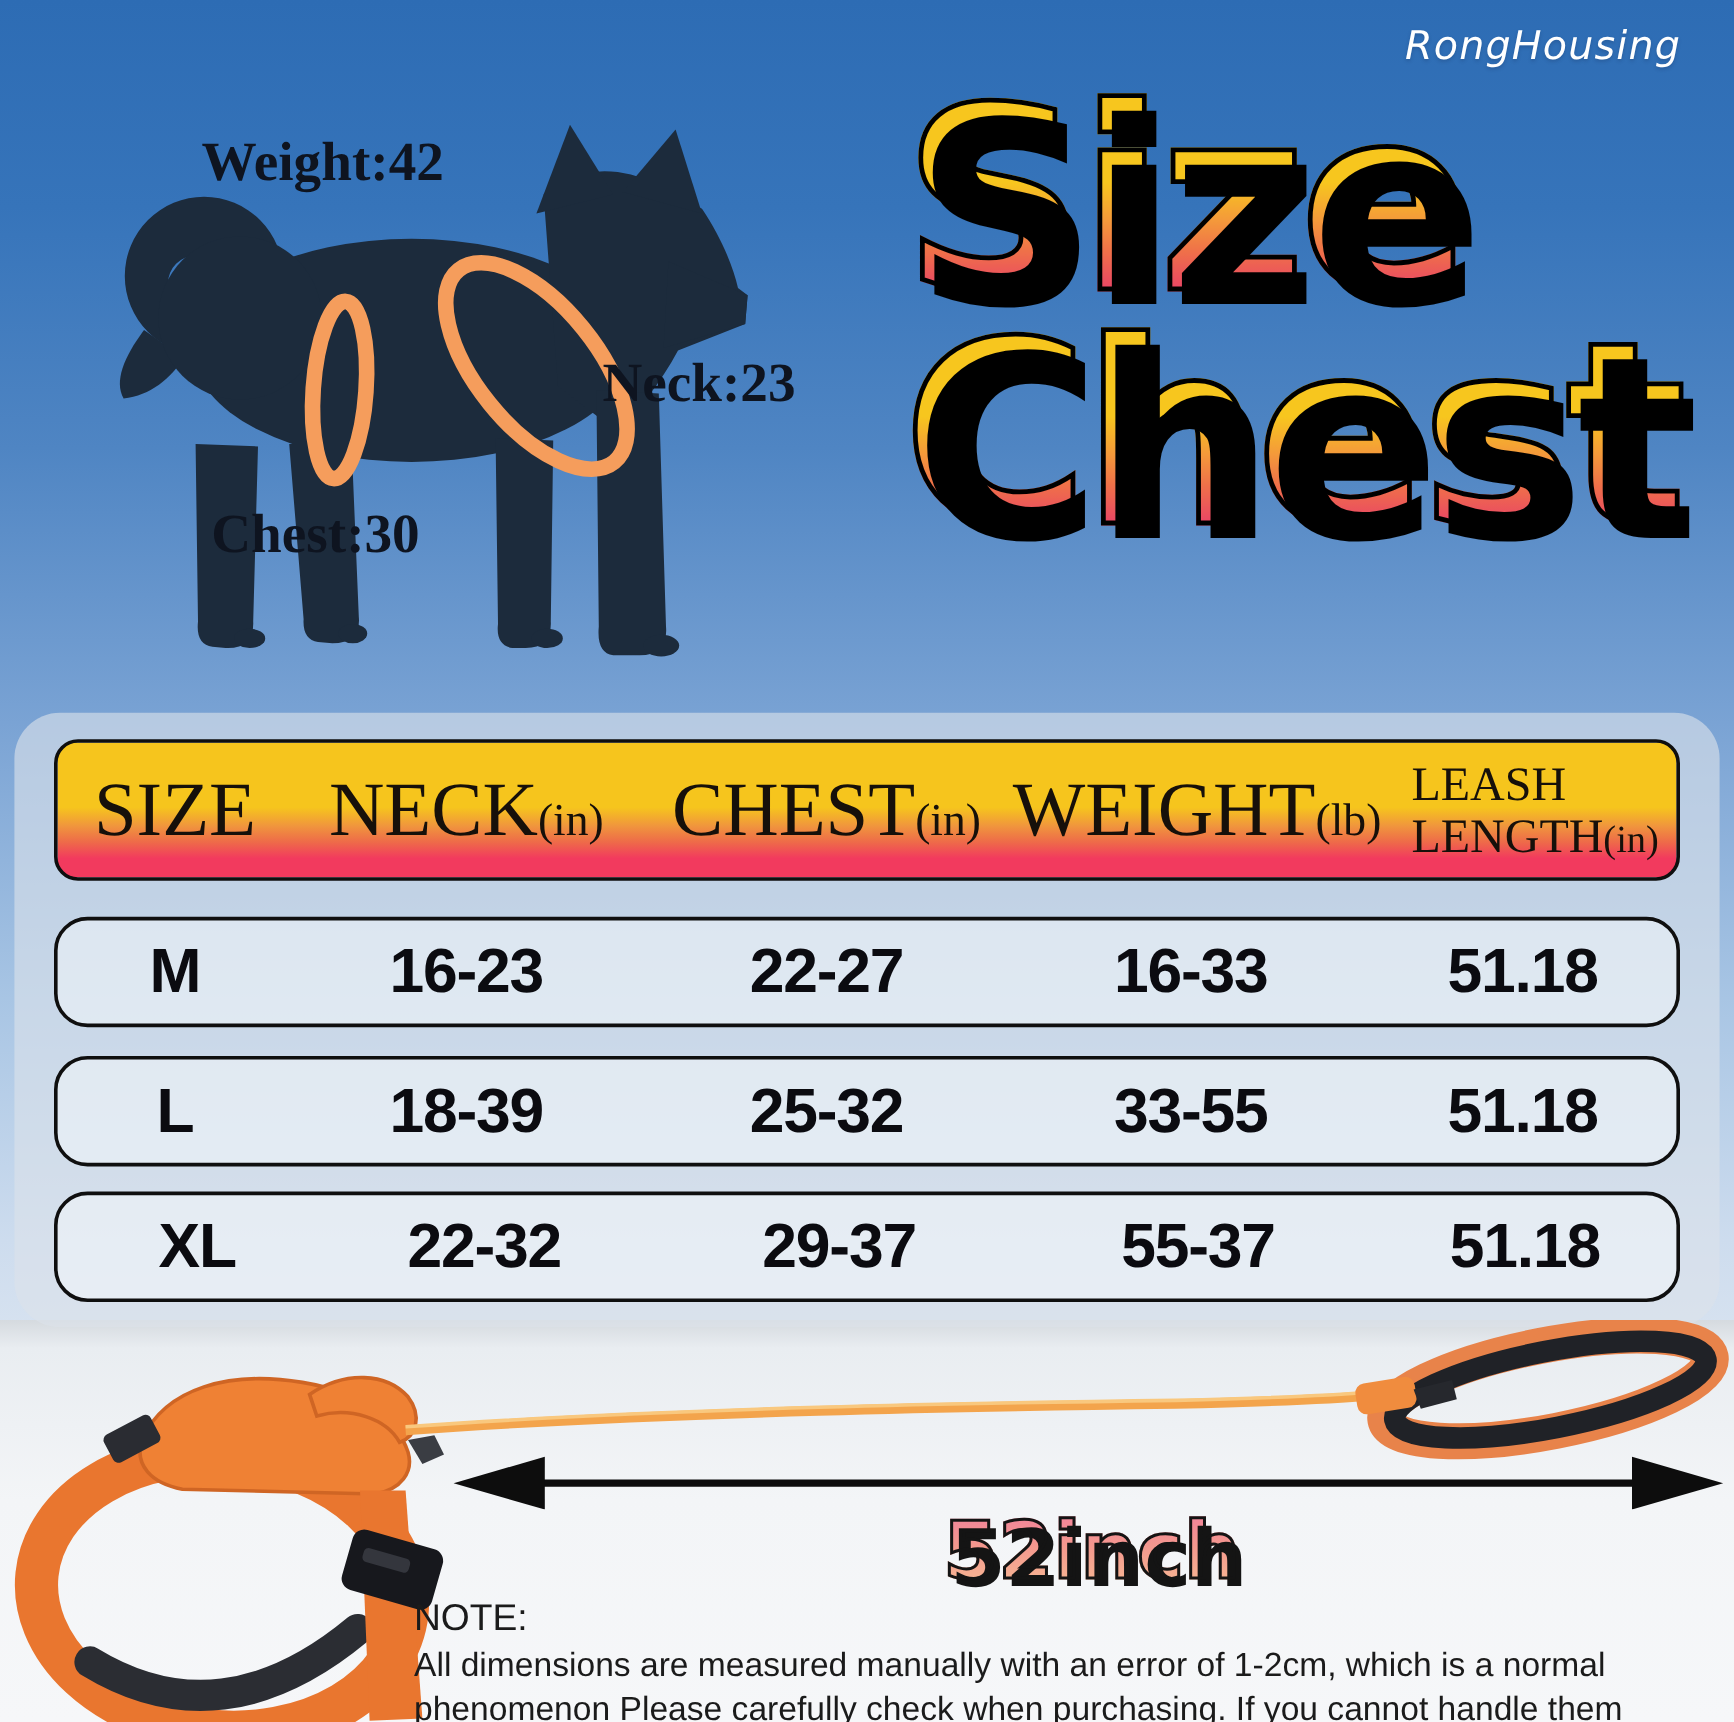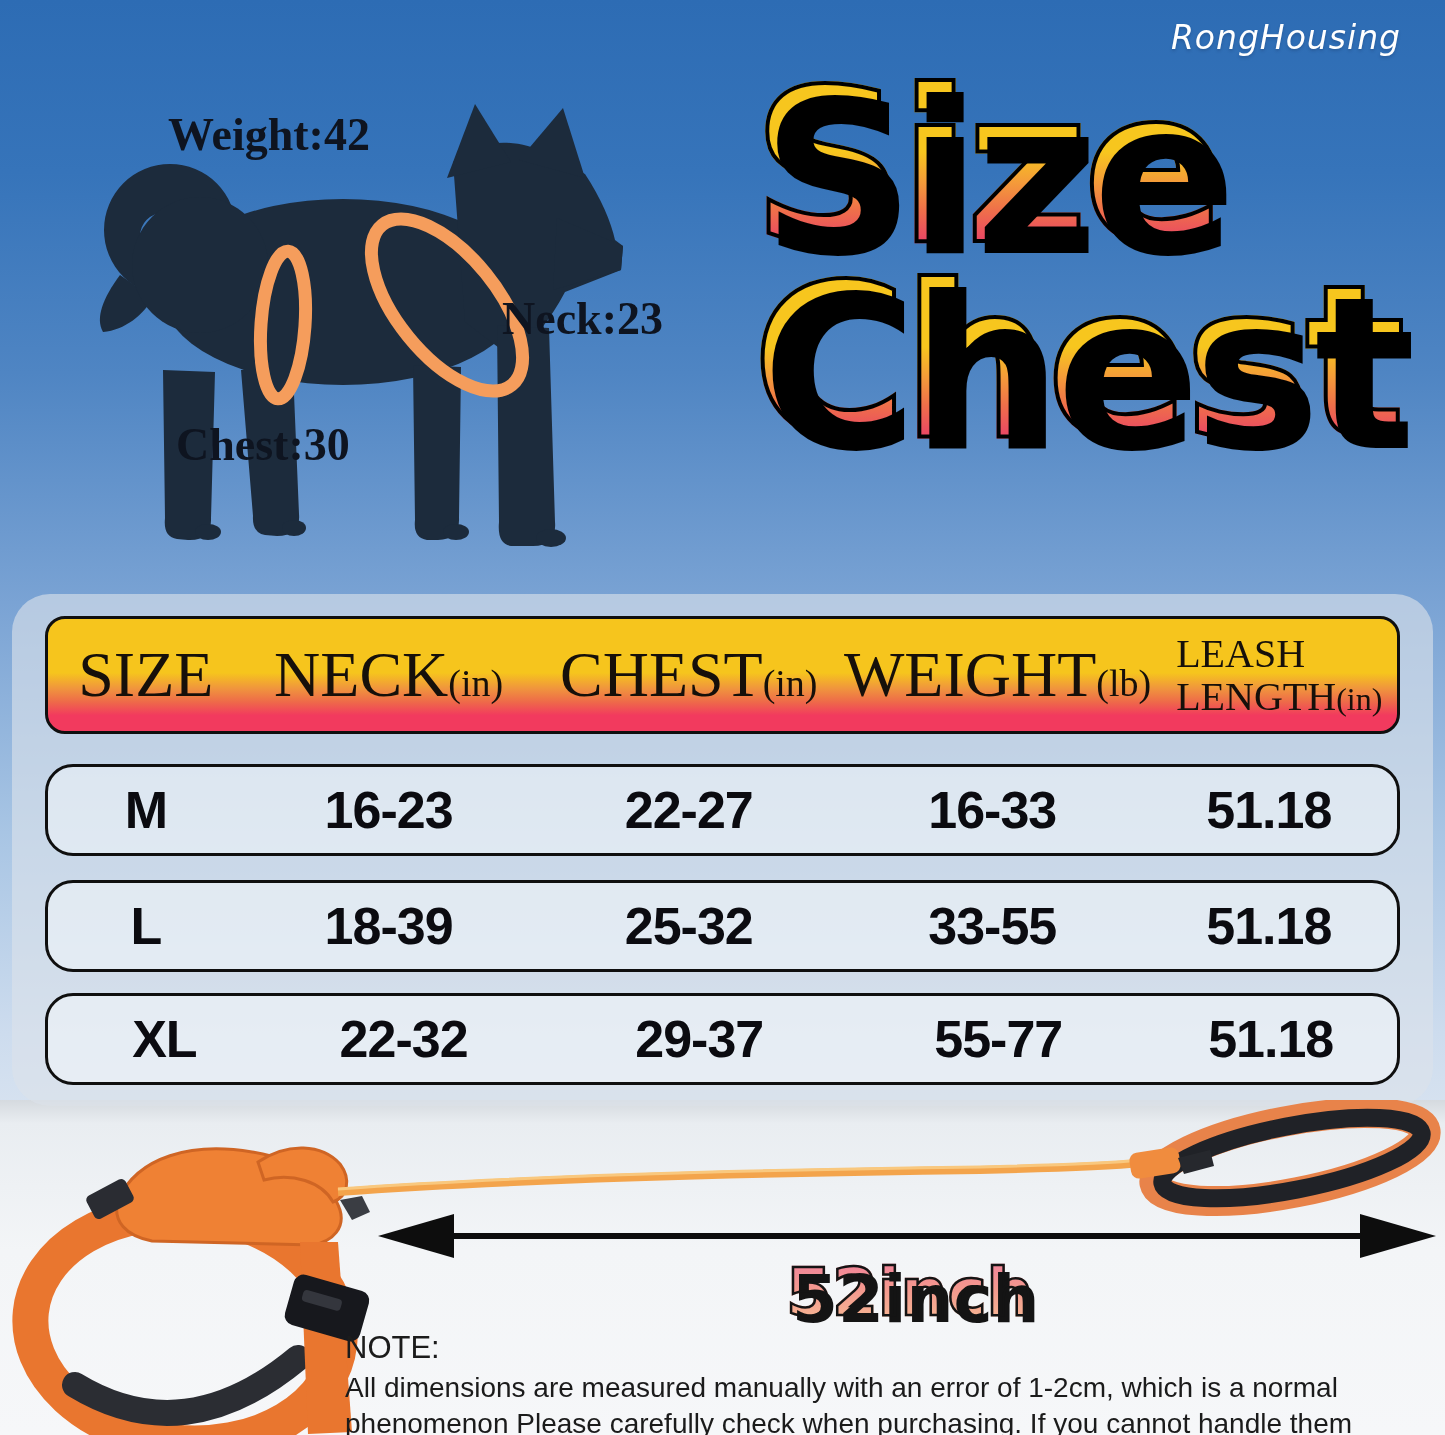--- a/index.html
+++ b/index.html
@@ -159,21 +159,21 @@
       <div class="c2">18-39</div>
       <div class="c3">25-32</div>
       <div class="c4">33-55</div>
       <div class="c5">51.18</div>
     </div>
 
     <div class="data-row row-xl">
       <div class="c1">XL</div>
       <div class="c2">22-32</div>
       <div class="c3">29-37</div>
-      <div class="c4">55-77</div>
+      <div class="c4">55-37</div>
       <div class="c5">51.18</div>
     </div>
   </div>
 
   <svg style="position:absolute;left:0;top:1100px;" width="1445" height="335" viewBox="0 0 1445 335">
 
     <ellipse cx="185" cy="228" rx="155" ry="115" transform="rotate(6 185 228)" fill="none" stroke="#e9762f" stroke-width="36"></ellipse>
     <path d="M75,285 Q185,352 298,258" fill="none" stroke="#2b2d33" stroke-width="26" stroke-linecap="round"></path>
 
     <path d="M118,100 C138,56 192,42 252,52 C306,61 332,86 340,110 C345,127 334,141 313,145 L152,141 C126,136 112,121 118,100 Z" fill="#ef8134" stroke="#cf6524" stroke-width="3"></path>

